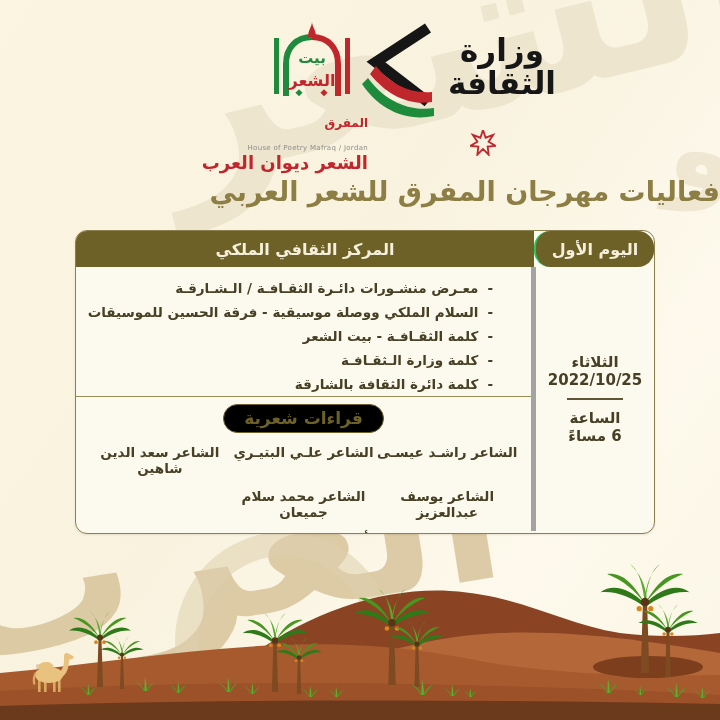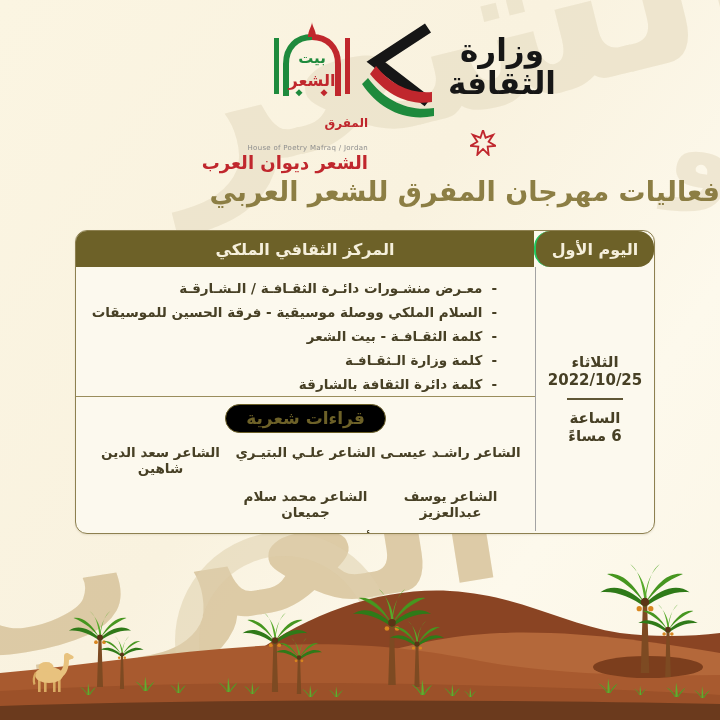--- a/index.html
+++ b/index.html
@@ -31,21 +31,21 @@
   
   .schedule{position:absolute;z-index:3;right:65px;top:230px;width:578px;height:302px;
     background:#fcf9ee;border:1px solid #8d8050;border-radius:12px;overflow:hidden;
     box-shadow:0 1px 2px rgba(90,70,30,.12);}
   .sched-head{display:flex;height:36px;}
   .sched-head .cell{background:#6d6128;color:#f5efdb;font-weight:bold;font-size:16px;
     display:flex;align-items:center;justify-content:center;}
   .cell-day{width:118px;border-left:2px solid #22c55e;border-radius:16px;}
   .cell-venue{flex:1;}
   .sched-body{display:flex;height:264px;}
-  .col-day{width:118px;border-left:1px solid #a3a3a3;display:flex;flex-direction:column;
+  .col-day{width:118px;border-left:5px solid #a3a3a3;display:flex;flex-direction:column;
     align-items:center;justify-content:center;color:#474025;font-weight:bold;font-size:15px;}
   .col-day .sep{width:56px;border-top:2px solid #5f5635;margin:9px 0;}
   .col-main{flex:1;display:flex;flex-direction:column;}
   .bullets{height:130px;border-bottom:1px solid #9a8d5c;padding:9px 38px 0 10px;box-sizing:border-box;}
   .bullet-row{display:flex;gap:9px;font-size:13.5px;font-weight:bold;color:#474025;line-height:24px;}
   .readings{flex:1;text-align:center;padding-top:7px;}
   .badge{display:inline-block;border:1.6px solid #6d6128;border-radius:16px;background:#000000;
     padding:3px 20px 4px;font-size:17px;font-weight:bold;color:#6d6128;}
   .poets{display:grid;grid-template-columns:1fr 1fr 1fr;margin:11px 12px 0;row-gap:12px;
     font-size:13.5px;font-weight:bold;color:#474025;}

